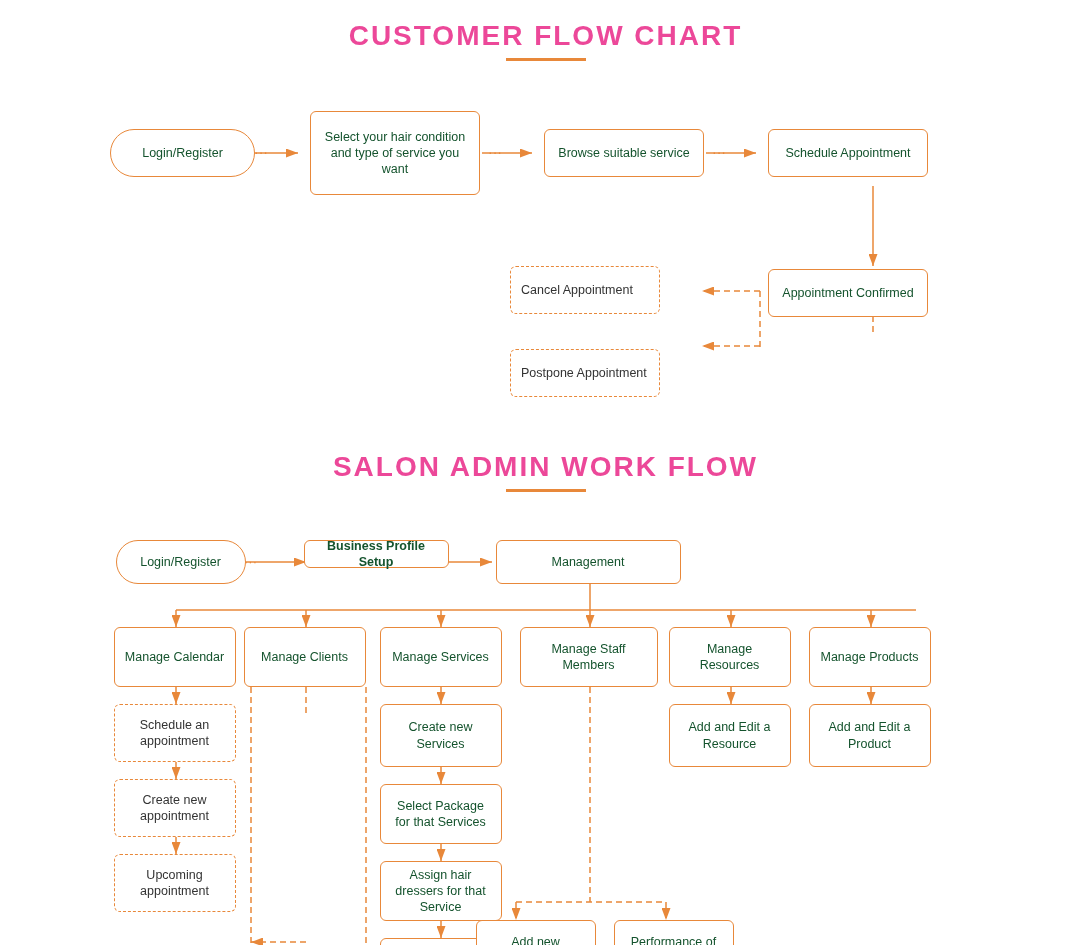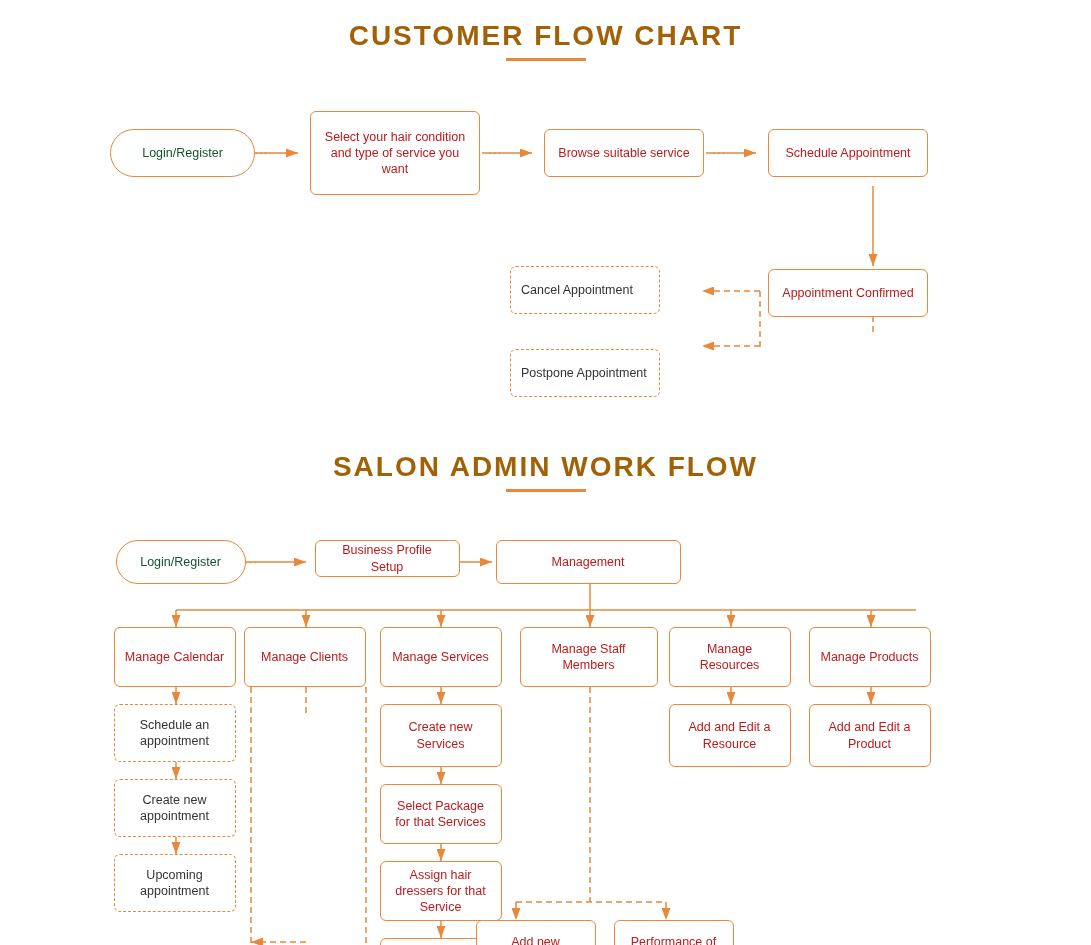--- a/index.html
+++ b/index.html
@@ -13,21 +13,21 @@
     .page-container {
       max-width: 1091px;
       margin: 0 auto;
     }
 
     
     .section-title {
       text-align: center;
       font-size: 28px;
       font-weight: 900;
-      color: #a16207;
+      color: #ec4899;
       letter-spacing: 2px;
       margin-bottom: 6px;
     }
 
     .title-underline {
       width: 80px;
       height: 3px;
       background: #e8883a;
       margin: 0 auto 30px auto;
     }
@@ -52,21 +52,21 @@
       margin: 0 auto;
     }
 
     .abs-box {
       position: absolute;
       border: 1.5px solid #e8883a;
       border-radius: 6px;
       background: #fff;
       text-align: center;
       font-size: 12.5px;
-      color: #b91c1c;
+      color: #14532d;
       padding: 8px 10px;
       display: flex;
       align-items: center;
       justify-content: center;
       line-height: 1.3;
     }
 
     .abs-box-pill {
       position: absolute;
       border: 1.5px solid #e8883a;
@@ -249,21 +249,21 @@
 
         <line x1="635" y1="165" x2="635" y2="182" marker-end="url(#arr2)"></line>
 
         <line x1="775" y1="165" x2="775" y2="182" marker-end="url(#arr2)"></line>
       </svg>
 
       <div class="abs-box-pill" style="left:20px; top:18px; width:130px; height:44px;">
         <span>Login/Register</span>
       </div>
 
-      <div class="abs-box" style="left:219px; top:18px; width:145px; height:37px;">
+      <div class="abs-box" style="left:208px; top:18px; width:145px; height:28px;font-weight:bold;">
         <span>Business Profile Setup</span>
       </div>
 
       <div class="abs-box" style="left:400px; top:18px; width:185px; height:44px;">
         <span>Management</span>
       </div>
 
       <div class="abs-box" style="left:148px; top:105px; width:122px; height:60px;">
         <span>Manage Clients</span>
       </div>

